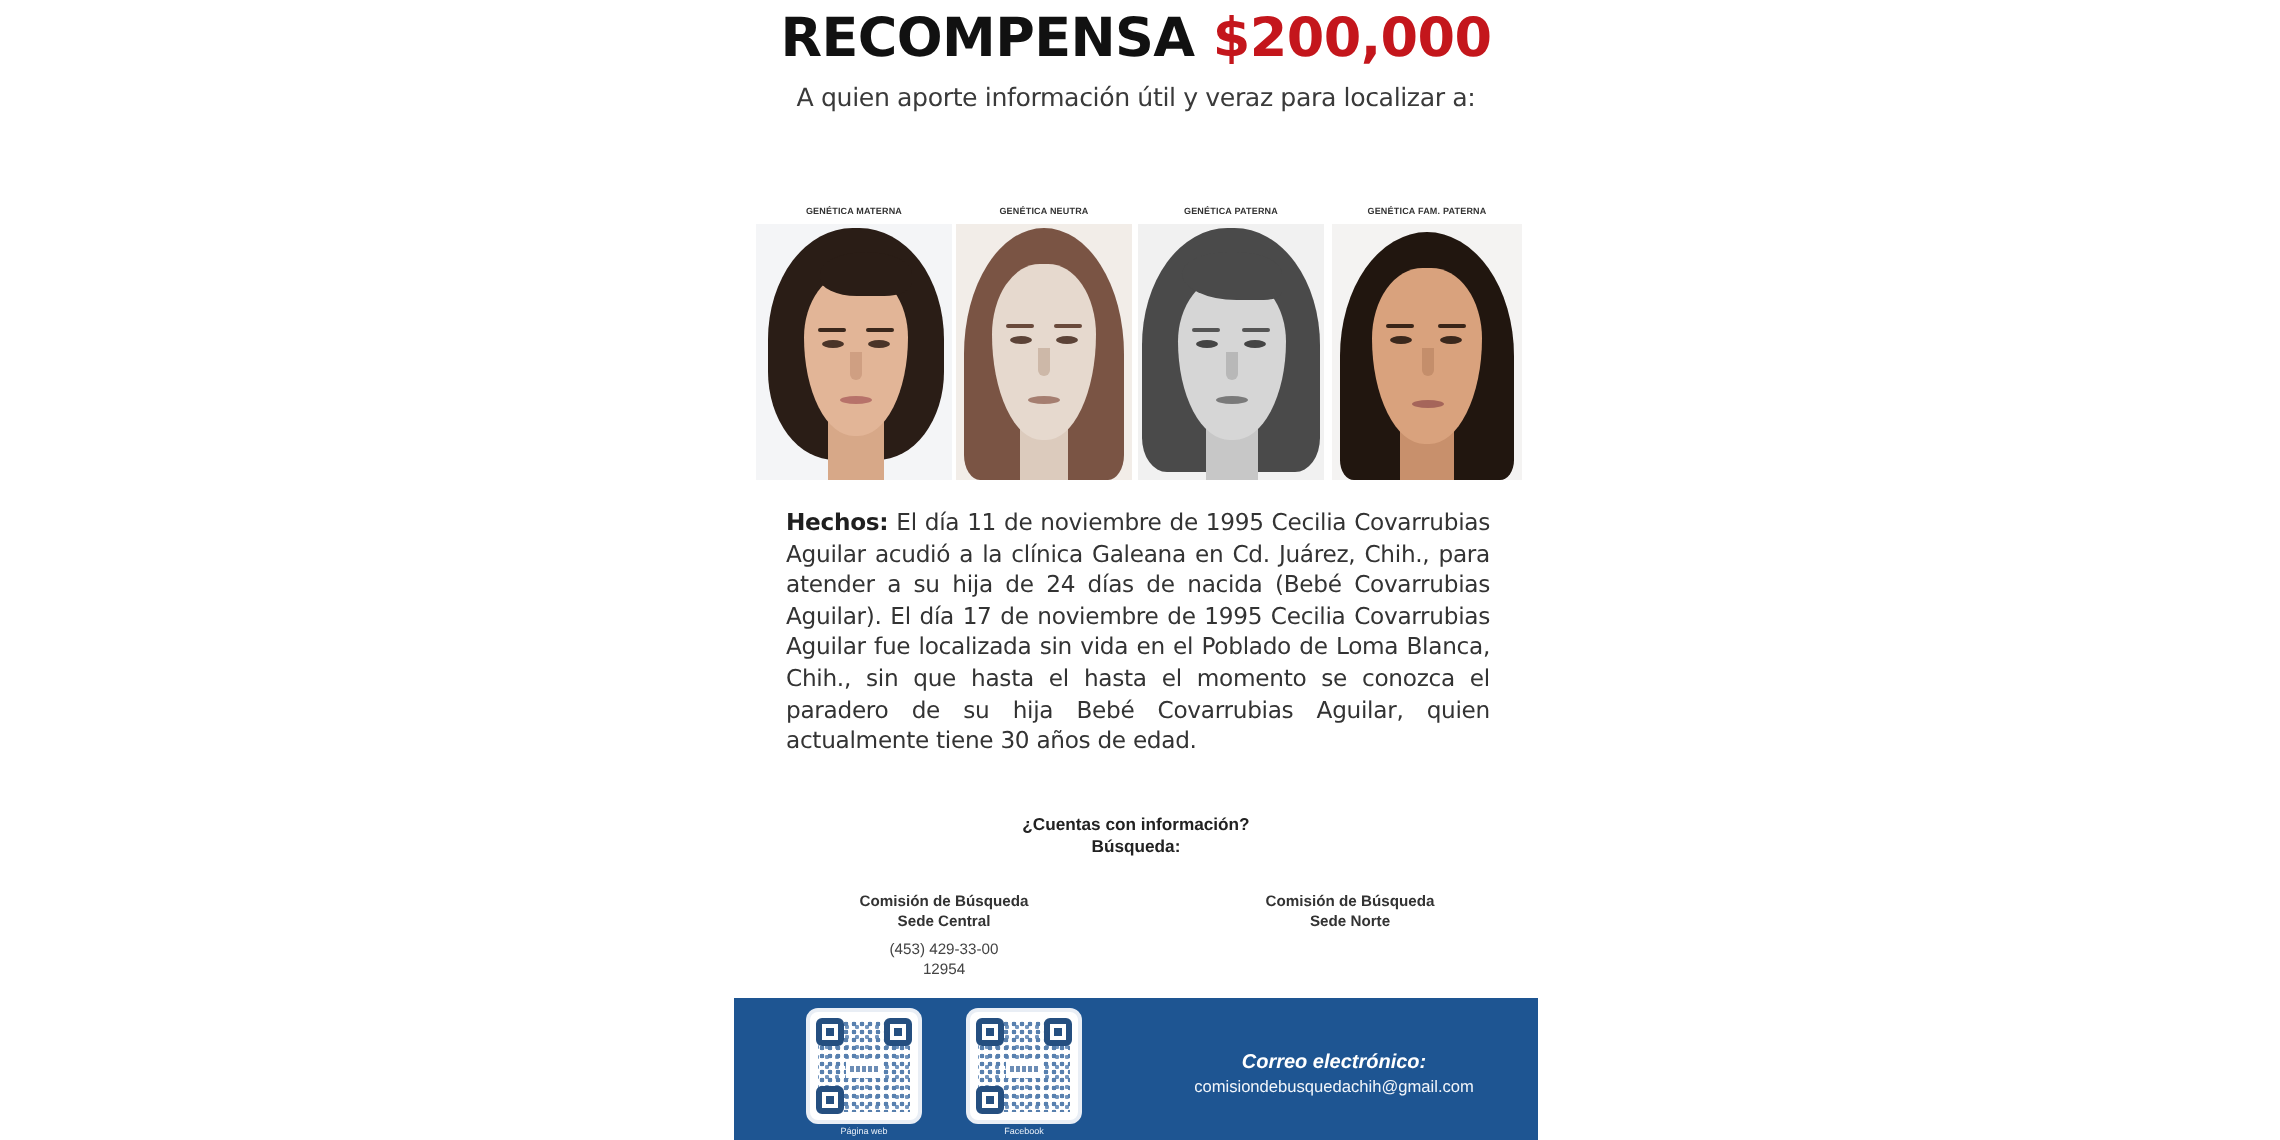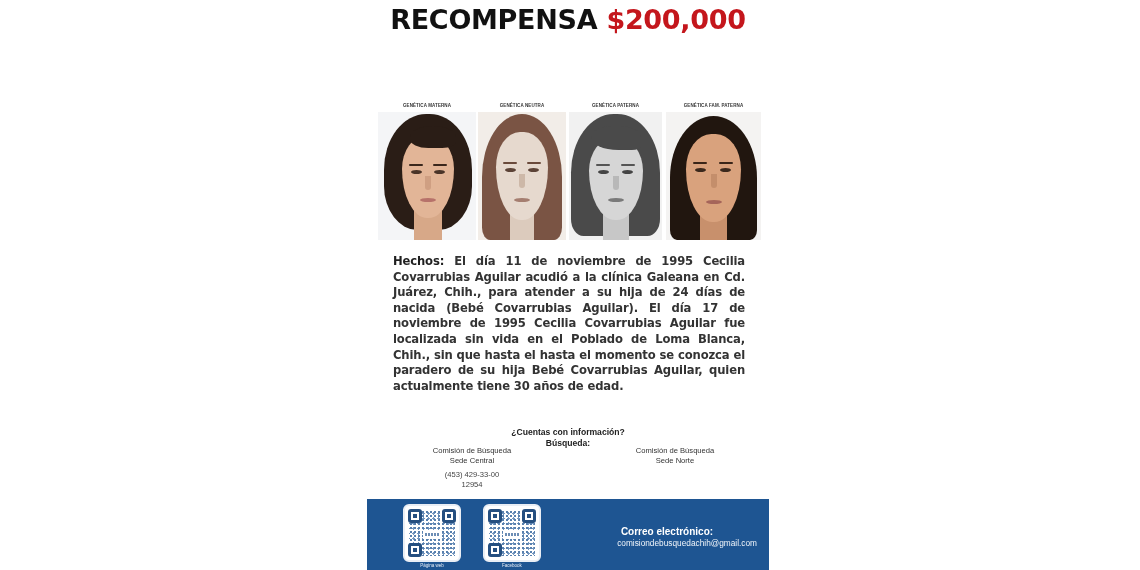--- a/index.html
+++ b/index.html
@@ -38,31 +38,31 @@
     .photo .face { position: absolute; border-radius: 46% 46% 48% 48% / 40% 40% 60% 60%; }
     .photo .neck { position: absolute; }
     .photo .eye { position: absolute; width: 11px; height: 4px; border-radius: 50%; }
     .photo .brow { position: absolute; width: 14px; height: 2px; border-radius: 2px; }
     .photo .nose { position: absolute; width: 6px; height: 14px; border-radius: 0 0 4px 4px; }
     .photo .mouth { position: absolute; width: 16px; height: 4px; border-radius: 50%; }
 
     .facts {
       position: absolute; left: 26px; top: 254px; width: 352px;
       font-family: "DejaVu Sans", sans-serif; font-size: 11.6px; line-height: 15.6px; color: #333333;
-      text-align: justify; letter-spacing: -0.15px; font-weight: bold;
+      text-align: justify; letter-spacing: -0.15px;
     }
     .facts b { color: #1f1f1f; }
 
     .contact-head {
       position: absolute; left: 0; top: 407px; width: 402px; text-align: center;
-      font-size: 8.6px; font-weight: bold; color: #222; line-height: 11px; margin-top: 20px;
+      font-size: 8.6px; font-weight: bold; color: #222; line-height: 11px;
     }
 
     .office { position: absolute; top: 446px; width: 120px; text-align: center; font-size: 7.6px; color: #333; }
-    .office .oname { font-weight: normal; line-height: 9.5px; }
+    .office .oname { font-weight: bold; line-height: 9.5px; }
     .office .phones { margin-top: 5px; line-height: 10px; color: #444; }
 
     .footer {
       position: absolute; left: 0; top: 499px; width: 402px; height: 71px; background: #1e5592;
     }
     .qr {
       position: absolute; top: 5px; width: 58px; height: 58px; background: #ffffff; border-radius: 6px;
       border: 2px solid #e9eef5; overflow: hidden;
     }
     .qr .finder { position: absolute; width: 14px; height: 14px; border: 3px solid #254f80; border-radius: 3px; background: #fff; }
@@ -71,33 +71,34 @@
       background-image:
         radial-gradient(#3b6aa0 1.1px, transparent 1.3px),
         radial-gradient(#5b84b4 1px, transparent 1.2px);
       background-size: 4px 4px, 5px 5px; background-position: 0 0, 2px 1px; opacity: 0.85; }
     .qr .logo { position: absolute; left: 18px; top: 24px; width: 18px; height: 9px; background: #ffffff; }
     .qr .logo::after { content: ""; position: absolute; left: 2px; top: 3px; width: 14px; height: 3px;
       background: repeating-linear-gradient(90deg, #6c8db5 0 2px, transparent 2px 3px); }
     .qr-label { position: absolute; top: 64px; width: 58px; text-align: center; font-size: 4.5px; color: #e7eef7; }
 
     .email-block { position: absolute; left: 210px; top: 26px; width: 180px; text-align: center; color: #ffffff; }
-    .email-title { font-weight: bold; font-size: 10px; line-height: 13px; }
-    .email-value { font-size: 8.3px; line-height: 11px; color: #f1f5fa; text-align: right; }
+    .email-title { font-weight: bold; font-size: 10px; line-height: 13px; font-style: italic; }
+    .email-value { font-size: 8.3px; line-height: 11px; color: #f1f5fa; }
   </style>
 </head>
 <body>
 
 <div class="poster">
 
   <div class="title">
     <span>RECOMPENSA</span>
     <span class="amount">$200,000</span>
   </div>
 
+  <div class="subtitle">A quien aporte información útil y veraz para localizar a:</div>
 
 
   <div class="photo-label" style="left:11px;width:98px;">GENÉTICA MATERNA</div>
   <div class="photo-label" style="left:111px;width:88px;">GENÉTICA NEUTRA</div>
   <div class="photo-label" style="left:202px;width:93px;">GENÉTICA PATERNA</div>
   <div class="photo-label" style="left:299px;width:95px;">GENÉTICA FAM. PATERNA</div>
 
   <div class="photo" style="left:11px;width:98px;">
     <div class="bg" style="background:#f4f5f7;"></div>
     <div class="hair" style="left:6px;top:2px;width:88px;height:116px;background:#2a1d16;border-radius:48% 48% 38% 38%;"></div>

